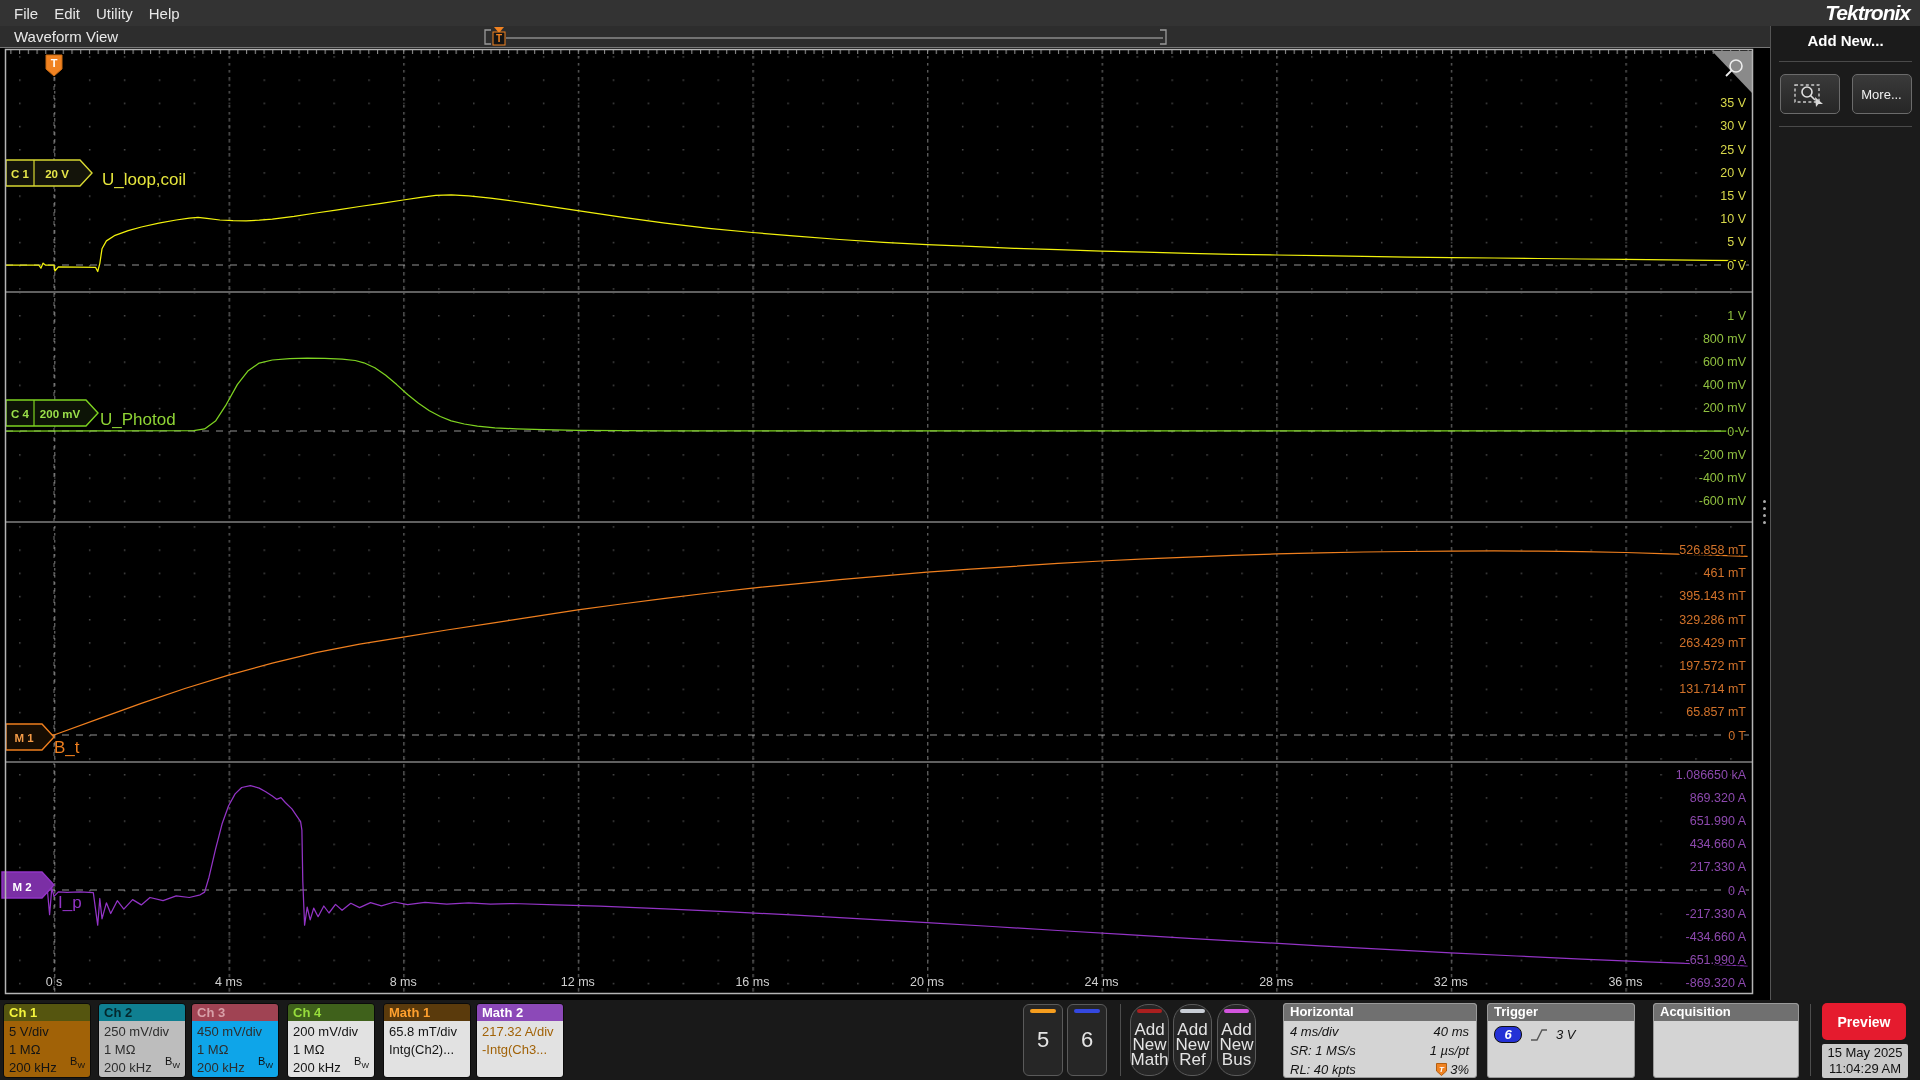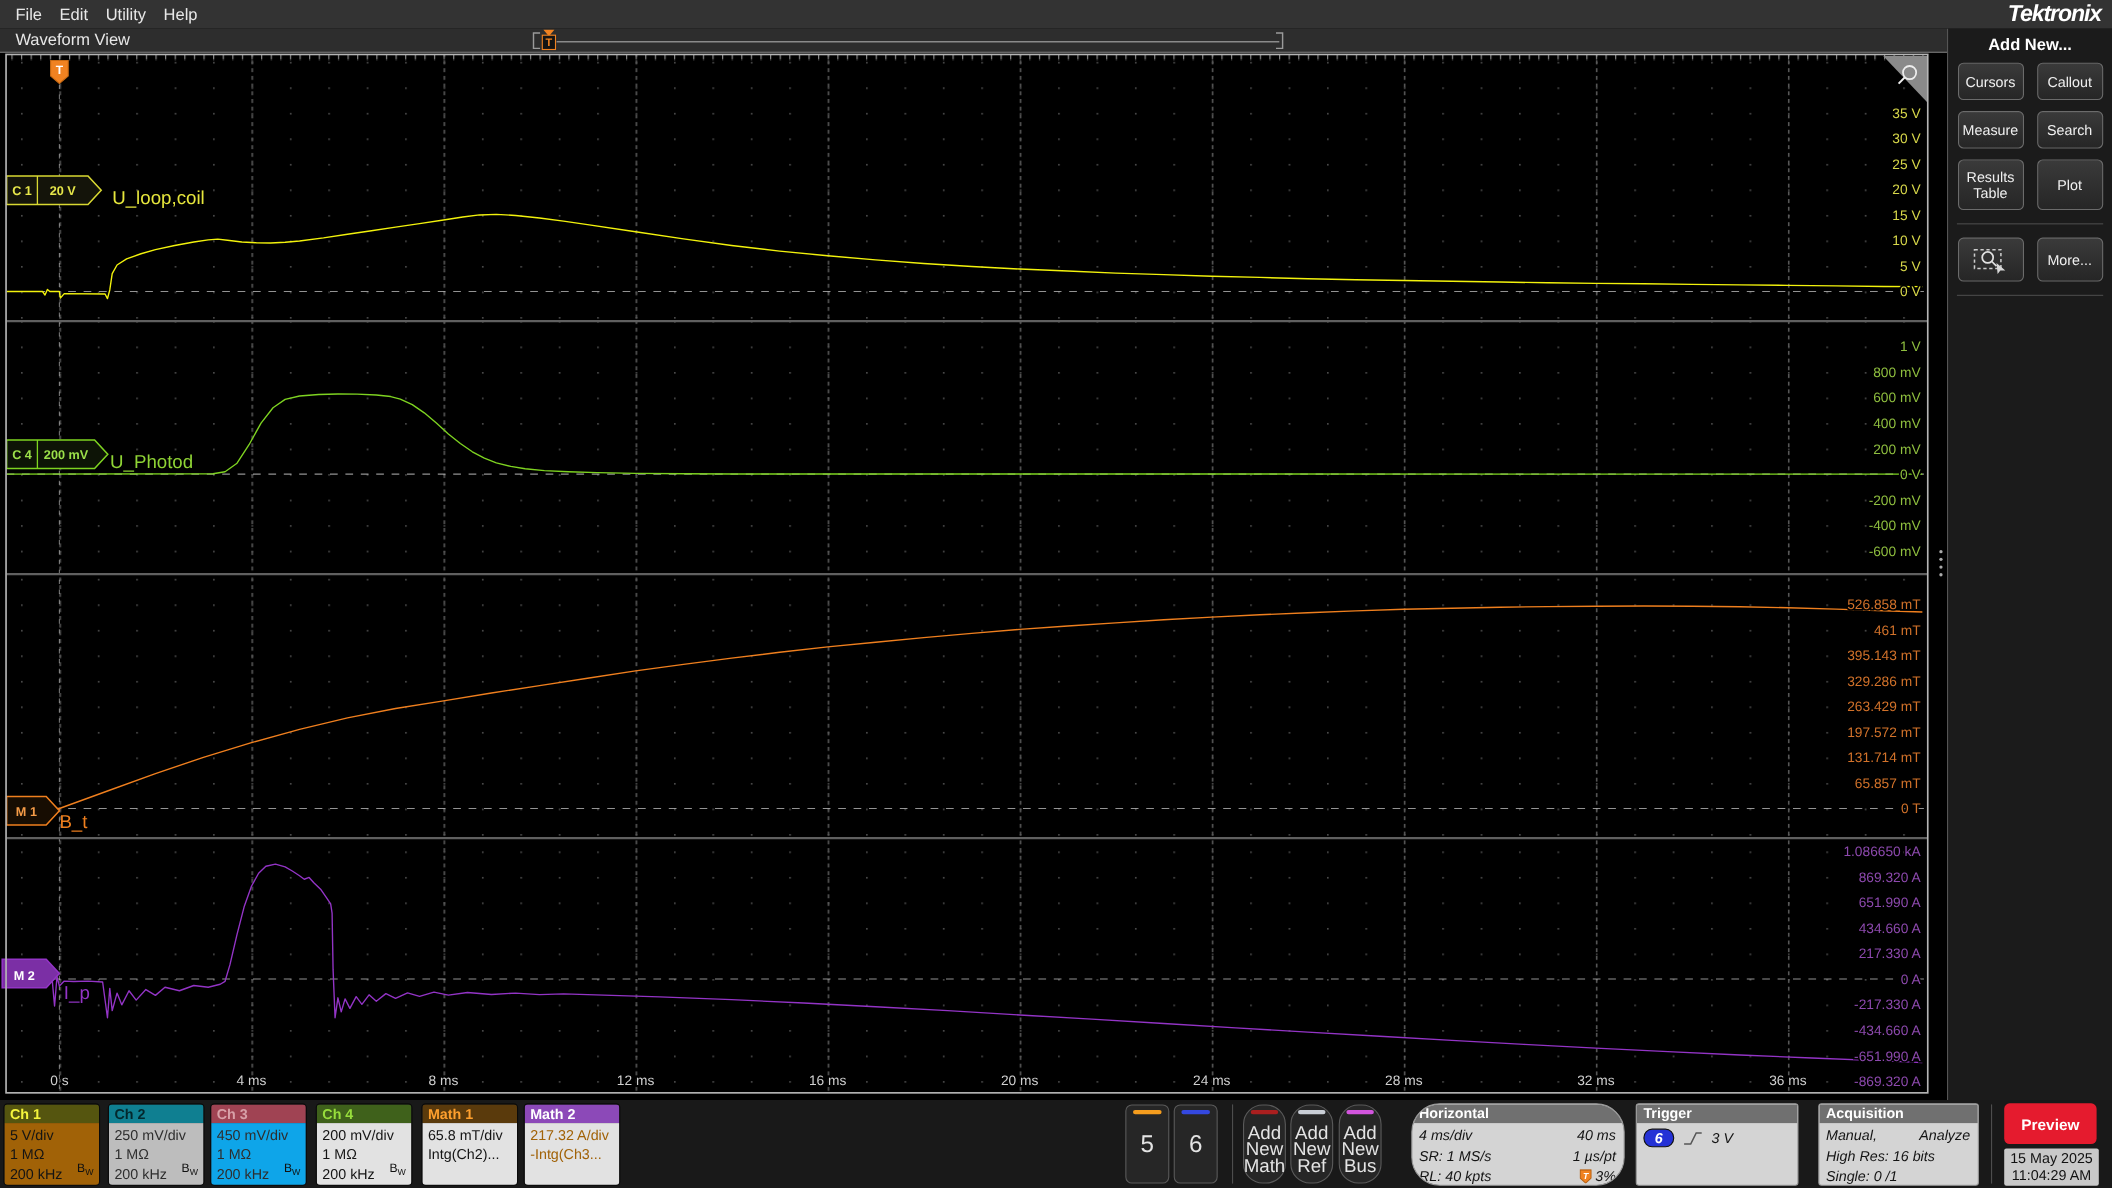--- a/index.html
+++ b/index.html
@@ -255,28 +255,20 @@
     <polygon points="11,1 21,1 16,7" fill="#f08221"></polygon>
     <rect x="10" y="6" width="12" height="13" fill="#141414" stroke="#f08221"></rect>
     <text x="16" y="16" font-size="10" font-weight="bold" fill="#f08221" text-anchor="middle">T</text>
     <line x1="23" y1="12" x2="680" y2="12" stroke="#8a8a8a" stroke-width="1.3"></line>
     <path d="M677,4 h6 v14 h-6" stroke="#9a9a9a" fill="none" stroke-width="1.3"></path>
   </svg>
 </div>
 
 <div id="right-panel">
   <div id="addnew-title">Add New...</div>
-  <div id="rp-grid">
-      <div class="rp-btn">Cursors</div>
-      <div class="rp-btn">Callout</div>
-      <div class="rp-btn">Measure</div>
-      <div class="rp-btn">Search</div>
-      <div class="rp-btn" style="min-height: 46px;">Results Table</div>
-      <div class="rp-btn" style="min-height: 46px;">Plot</div>
-    </div>
   <div class="rp-sep"></div>
   <div id="rp-grid2" class="rp-grid" style="display:grid;grid-template-columns:60px 60px;gap:10px 12px;justify-content:center;">
     <div class="rp-btn" style="min-height:40px;">
       <svg width="34" height="26" viewBox="0 0 34 26">
         <rect x="2" y="4" width="24" height="17" fill="none" stroke="#cccccc" stroke-width="1.4" stroke-dasharray="3 2.4"></rect>
         <circle cx="14" cy="11" r="5" fill="none" stroke="#e0e0e0" stroke-width="1.6"></circle>
         <line x1="17.5" y1="14.5" x2="22" y2="19" stroke="#e0e0e0" stroke-width="1.6"></line>
         <polygon points="22,16 30,23 25.5,23 23,26" fill="#d8d8d8"></polygon>
       </svg>
     </div>
@@ -348,21 +340,21 @@
       <div class="num-btn" style="left: 1023px;">5<div class="stripe" style="background: rgb(245, 157, 30);"></div></div>
       <div class="num-btn" style="left: 1067px;">6<div class="stripe" style="background: rgb(52, 72, 224);"></div></div>
     </div>
   <div class="vsep" style="left:1120px"></div>
   <div id="addbtns">
       <div class="add-btn" style="left: 1130px;">Add<br>New<br>Math<div class="stripe" style="background: rgb(170, 31, 31);"></div></div>
       <div class="add-btn" style="left: 1173px;">Add<br>New<br>Ref<div class="stripe" style="background: rgb(201, 206, 214);"></div></div>
       <div class="add-btn" style="left: 1217px;">Add<br>New<br>Bus<div class="stripe" style="background: rgb(211, 85, 222);"></div></div>
     </div>
 
-  <div class="info-panel" id="horiz-panel" style="left:1283px;width:194px;border-radius:26px;">
+  <div class="info-panel" id="horiz-panel" style="left:1283px;width:194px;">
     <div class="ip-title">Horizontal</div>
     <div class="ip-body" id="horiz-body">
         <div class="ip-row">
           <span>4 ms/div</span>
           <span>40 ms</span>
         </div>
         <div class="ip-row">
           <span>SR: 1 MS/s</span>
           <span>1 µs/pt</span>
         </div>
@@ -382,28 +374,20 @@
       <span class="trig-pill">6</span>
       <svg width="18" height="14" viewBox="0 0 18 14">
         <polyline points="1,12 7,12 12,2 17,2" fill="none" stroke="#555" stroke-width="1.4"></polyline>
       </svg>
       <span>3 V</span>
     </div>
   </div>
 
   <div class="info-panel" id="acq-panel" style="left:1653px;width:146px;">
     <div class="ip-title">Acquisition</div>
-    <div class="ip-body">
-      <div class="ip-row">
-        <span>Manual,</span>
-        <span>Analyze</span>
-      </div>
-      <div>High Res: 16 bits</div>
-      <div>Single: 0 /1</div>
-    </div>
   </div>
 
   <div class="vsep" style="left:1810px"></div>
   <div id="preview-btn">Preview</div>
   <div id="datetime">
     <div>15 May 2025</div>
     <div>11:04:29 AM</div>
   </div>
 </div>
 

